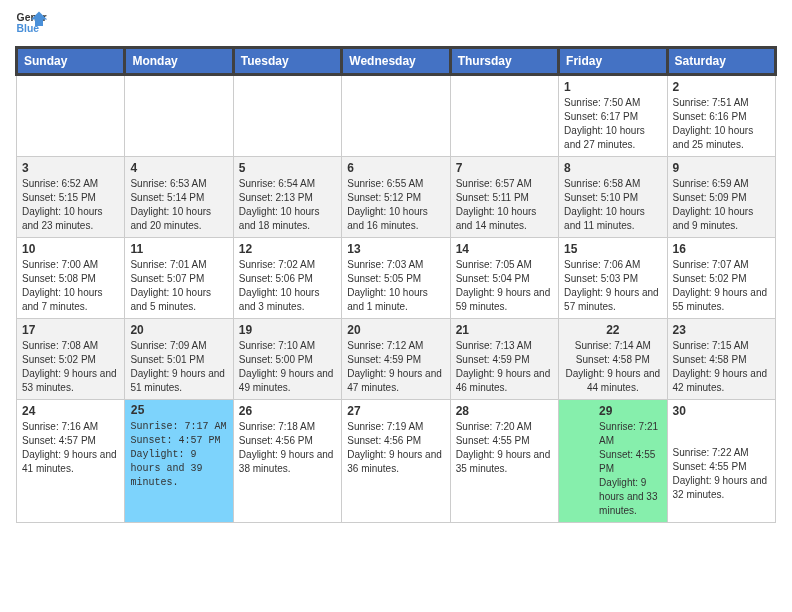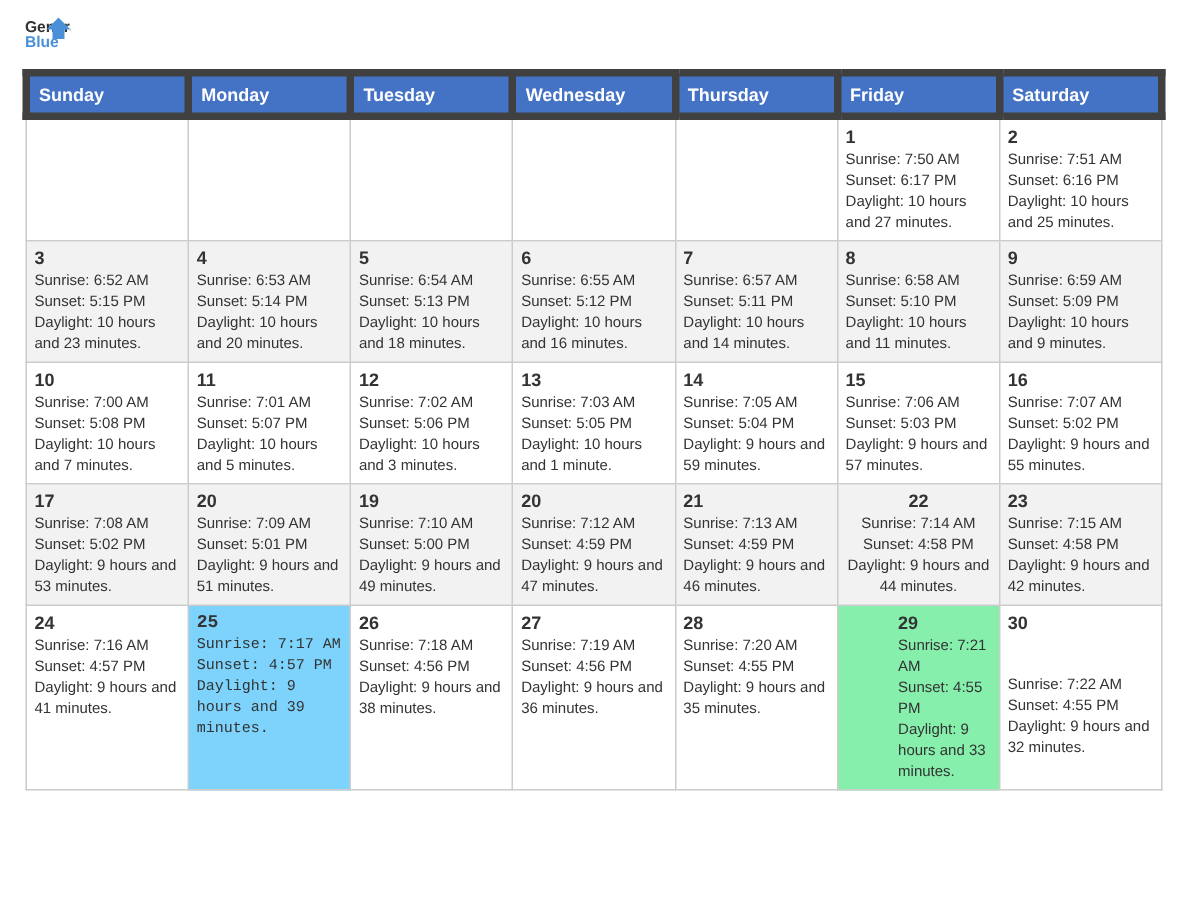--- a/index.html
+++ b/index.html
@@ -46,21 +46,21 @@
       border-collapse: collapse;
       border: 1px solid #ccc;
     }
     .calendar th {
       background: #4472c4;
       color: #fff;
       font-size: 12px;
       font-weight: bold;
       text-align: left;
       padding: 5px 6px;
-      border: 5px solid #404040;
+      border: 3px solid #404040;
     }
     .calendar td {
       vertical-align: top;
       border: 1px solid #ccc;
       padding: 4px 5px;
       font-size: 10px;
       color: #333;
       min-height: 80px;
       width: calc(100% / 7);
     }
@@ -159,21 +159,21 @@
               <div class="day-num">4</div>
               <div class="day-info" style="white-space: pre-line;">Sunrise: 6:53 AM
 Sunset: 5:14 PM
 Daylight: 10 hours and 20 minutes.</div>
             </div>
           </td>
           <td style="background: rgb(242, 242, 242);">
             <div class="cell-content">
               <div class="day-num">5</div>
               <div class="day-info" style="white-space: pre-line;">Sunrise: 6:54 AM
-Sunset: 5:13 PM
+Sunset: 2:13 PM
 Daylight: 10 hours and 18 minutes.</div>
             </div>
           </td>
           <td style="background: rgb(242, 242, 242);">
             <div class="cell-content">
               <div class="day-num">6</div>
               <div class="day-info" style="white-space: pre-line;">Sunrise: 6:55 AM
 Sunset: 5:12 PM
 Daylight: 10 hours and 16 minutes.</div>
             </div>

